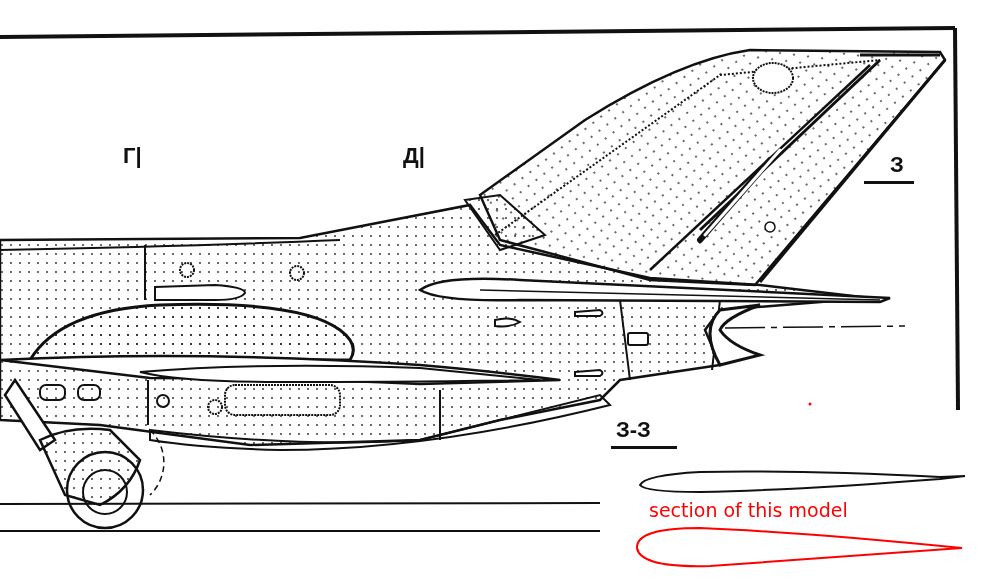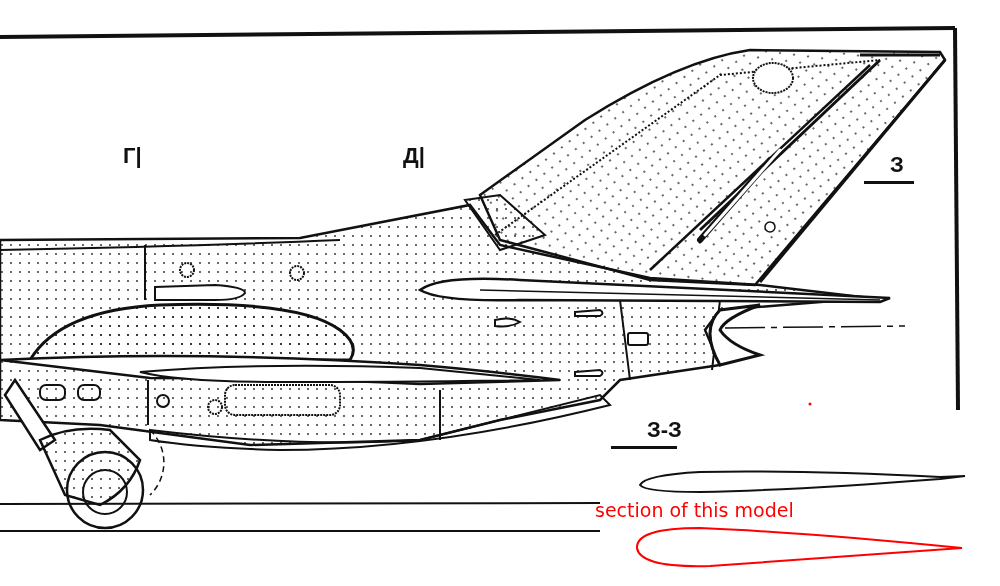--- a/index.html
+++ b/index.html
@@ -105,16 +105,16 @@
   <path d="M637 548 Q636 528 700 528 Q800 532 962 548 Q800 560 710 566 Q640 568 637 548 Z" fill="#fff" stroke="#ff0000" stroke-width="2"></path>
   <circle cx="810" cy="404" r="1.5" fill="#ff0000"></circle>
 </svg>
 
 <div class="lbl station" style="left:123px;top:143px;">Г|</div>
 <div class="lbl station" style="left:403px;top:143px;">Д|</div>
 
 <div class="lbl station" style="left:890px;top:152px;">З</div>
 <div class="underline" style="left:864px;top:181px;width:50px;"></div>
 
-<div class="lbl section-label" style="left:616px;top:417px;margin-left:31px;">З-З</div>
+<div class="lbl section-label" style="left:616px;top:417px;">З-З</div>
 <div class="underline" style="left:611px;top:446px;width:66px;"></div>
 
-<div class="caption" style="left:595px;top:499px;color:#ff0000;">section of this model</div>
+<div class="caption" style="left:649px;top:499px;color:#ff0000;">section of this model</div>
 
 </body></html>

